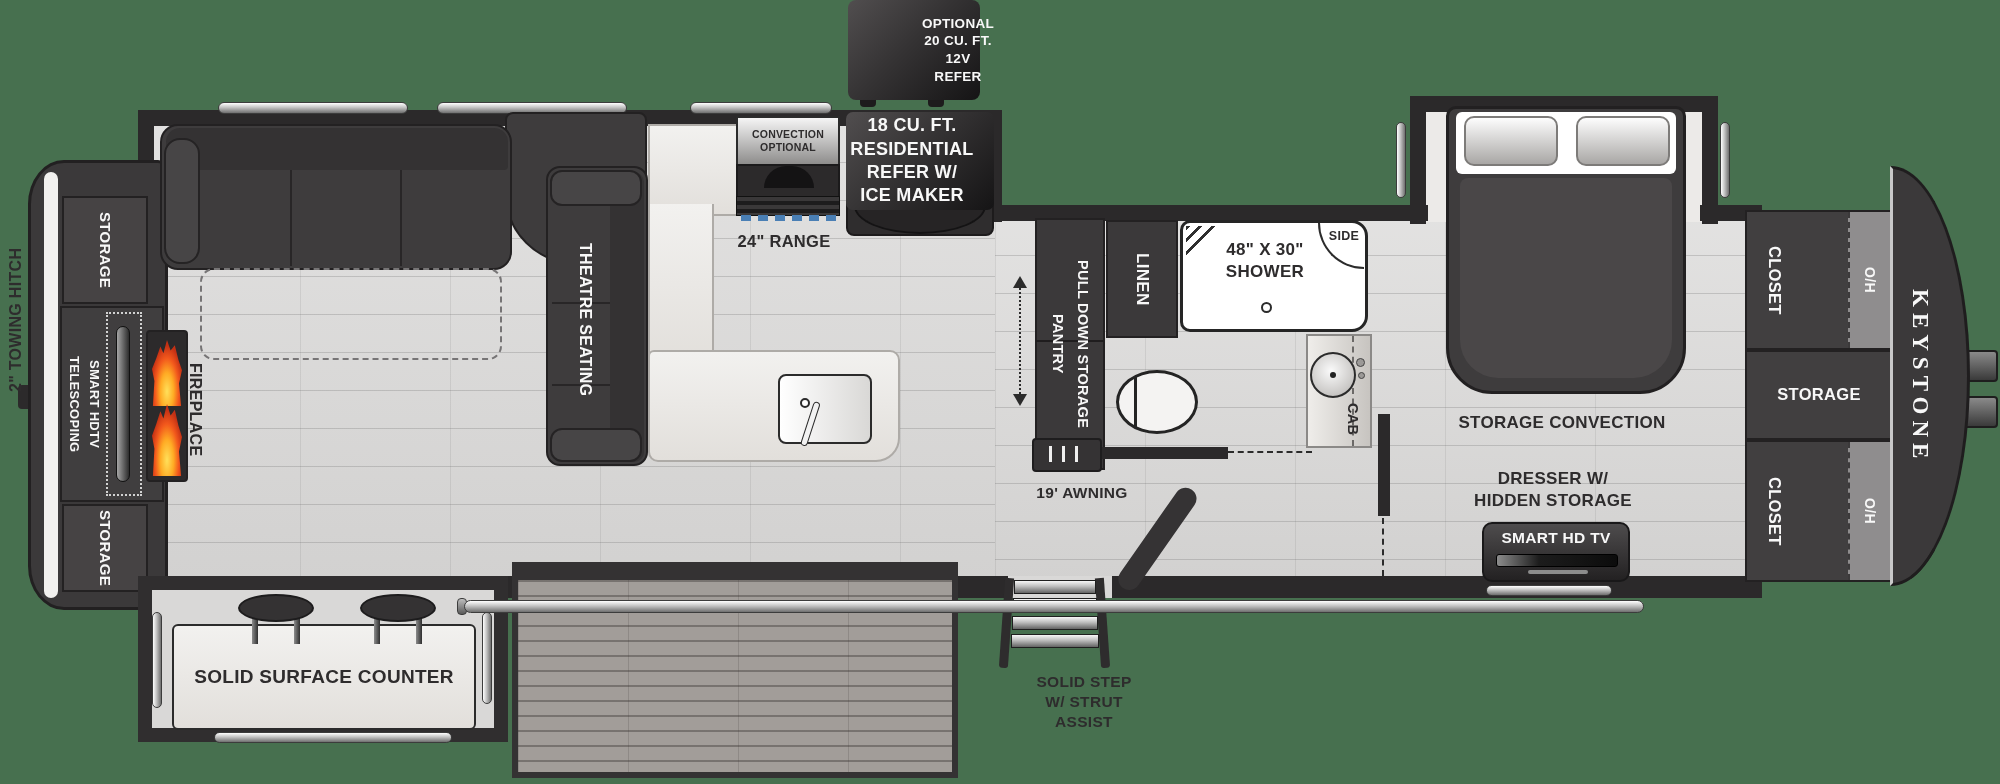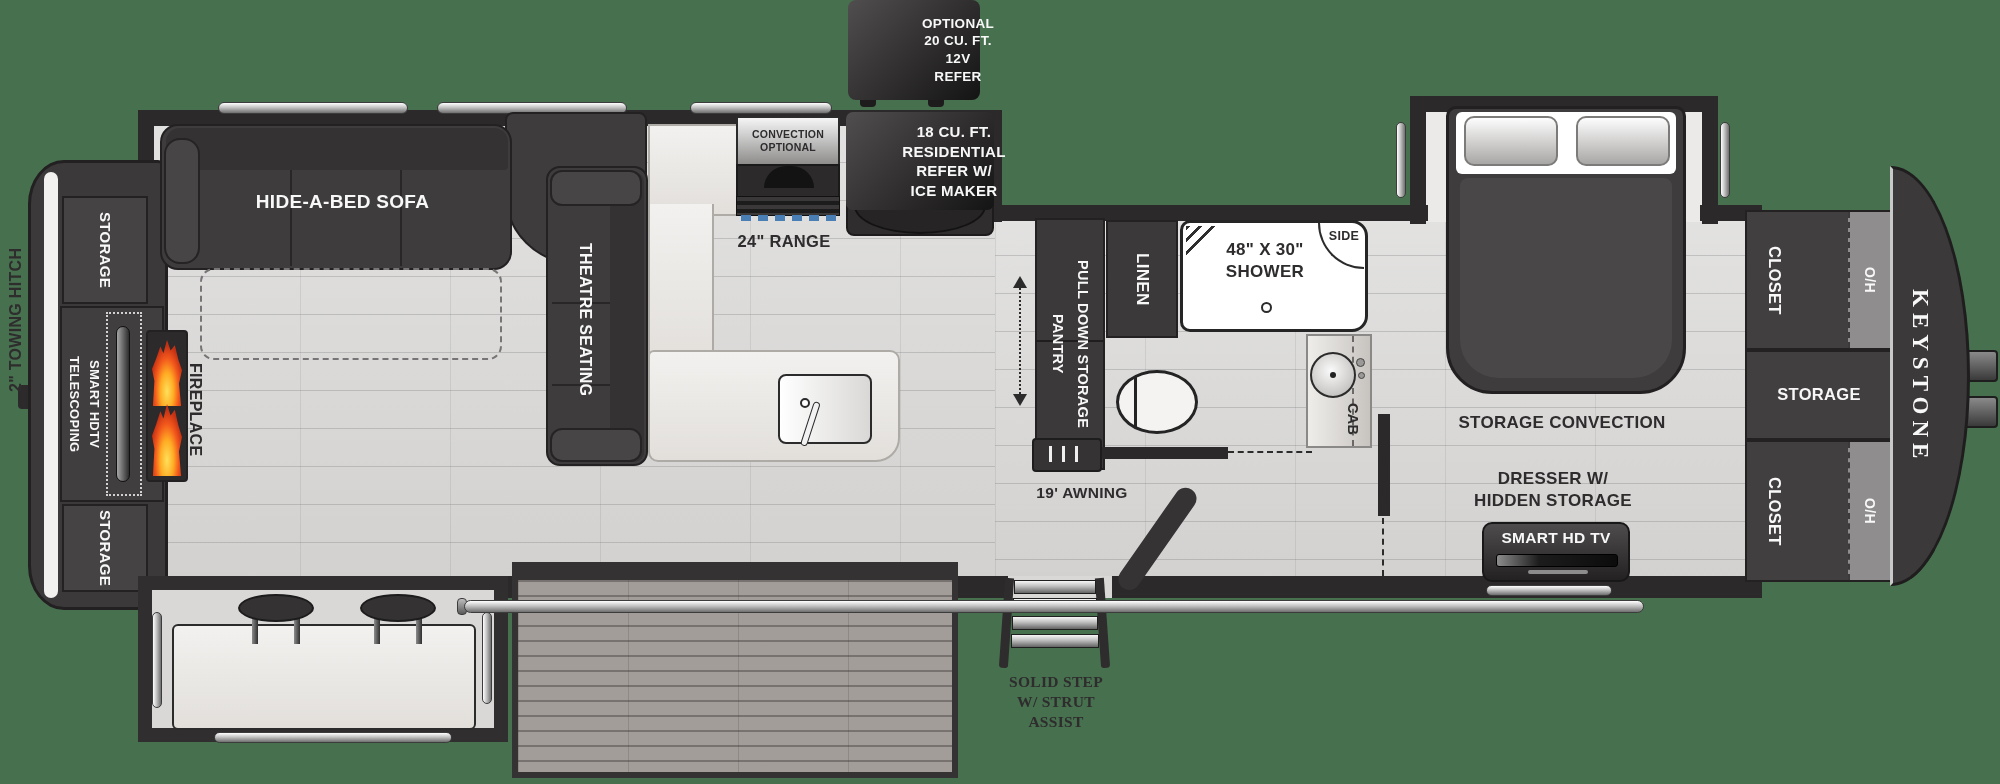--- a/index.html
+++ b/index.html
@@ -73,21 +73,20 @@
   <div class="flame" style="left:152px;top:340px;width:30px;height:66px;"></div>
   <div class="flame" style="left:152px;top:404px;width:30px;height:72px;"></div>
   <div class="lbl vrl" style="left:182px;top:348px;width:26px;height:124px;font-size:16px;">FIREPLACE</div>
 
   <div class="dark" style="left:505px;top:112px;width:142px;height:152px;border-radius:8px 8px 8px 70px;"></div>
   <div class="dark" style="left:160px;top:124px;width:352px;height:146px;border-radius:18px;"></div>
   <div class="abs" style="left:166px;top:128px;width:342px;height:42px;background:#343233;border-radius:14px 14px 4px 4px;"></div>
   <div class="abs" style="left:164px;top:138px;width:36px;height:126px;background:#474546;border:2px solid #252324;border-radius:16px;box-sizing:border-box;"></div>
   <div class="abs" style="left:290px;top:170px;width:2px;height:96px;background:#28262 7;background:#282627;"></div>
   <div class="abs" style="left:400px;top:170px;width:2px;height:96px;background:#282627;"></div>
-  <div class="lbl wl" style="left:225px;top:188px;width:235px;height:28px;font-size:19px;">HIDE-A-BED SOFA</div>
   <div class="abs" style="left:200px;top:268px;width:302px;height:92px;border:2.5px dashed #767475;border-radius:14px;box-sizing:border-box;"></div>
 
   <div class="dark" style="left:546px;top:166px;width:102px;height:300px;border-radius:14px;"></div>
   <div class="abs" style="left:610px;top:172px;width:34px;height:290px;background:#343233;border-radius:4px 10px 10px 4px;"></div>
   <div class="abs" style="left:550px;top:170px;width:92px;height:36px;background:#474546;border:2px solid #252324;border-radius:12px;box-sizing:border-box;"></div>
   <div class="abs" style="left:550px;top:428px;width:92px;height:34px;background:#474546;border:2px solid #252324;border-radius:12px;box-sizing:border-box;"></div>
   <div class="abs" style="left:552px;top:302px;width:58px;height:2px;background:#282627;"></div>
   <div class="abs" style="left:552px;top:384px;width:58px;height:2px;background:#282627;"></div>
   <div class="lbl wl vrl" style="left:570px;top:226px;width:30px;height:188px;font-size:16px;">THEATRE SEATING</div>
 
@@ -103,21 +102,21 @@
 OPTIONAL</div>
   <div class="abs" style="left:736px;top:164px;width:104px;height:34px;background:#2c2a2b;border:2px solid #1b1a1b;box-sizing:border-box;"></div>
   <div class="abs" style="left:764px;top:166px;width:50px;height:22px;background:#141314;border-radius:25px 25px 0 0;"></div>
   <div class="abs" style="left:736px;top:196px;width:104px;height:20px;background:repeating-linear-gradient(180deg,#3a3839 0 4px,#1d1c1d 4px 8px);border:1.5px solid #111;box-sizing:border-box;"></div>
   <div class="abs" style="left:741px;top:215px;width:95px;height:6px;background:repeating-linear-gradient(90deg,#4a7fb5 0 10px,transparent 10px 17px);"></div>
   <div class="lbl" style="left:722px;top:232px;width:124px;height:20px;font-size:16.5px;">24" RANGE</div>
 
   <div class="abs" style="left:846px;top:116px;width:148px;height:120px;background:#2f2d2e;border:2px solid #1d1b1c;border-radius:8px;box-sizing:border-box;"></div>
   <div class="abs" style="left:854px;top:204px;width:132px;height:30px;background:#262425;border-radius:0 0 66px 66px / 0 0 28px 28px;border:2px solid #141314;border-top:none;box-sizing:border-box;"></div>
   <div class="labelbox" style="left:846px;top:112px;width:148px;height:98px;"></div>
-  <div class="lbl wl" style="left:880px;top:114px;width:148px;height:94px;font-size:15px;line-height:1.3;">18 CU. FT.
+  <div class="lbl wl" style="left:838px;top:114px;width:148px;height:94px;font-size:18px;line-height:1.3;">18 CU. FT.
 RESIDENTIAL
 REFER W/
 ICE MAKER</div>
 
   <div class="abs" style="left:860px;top:98px;width:16px;height:9px;background:#1d1b1c;border-radius:0 0 4px 4px;"></div>
   <div class="abs" style="left:928px;top:98px;width:16px;height:9px;background:#1d1b1c;border-radius:0 0 4px 4px;"></div>
   <div class="labelbox" style="left:848px;top:0px;width:132px;height:100px;border-radius:8px;"></div>
   <div class="lbl wl" style="left:892px;top:2px;width:132px;height:96px;font-size:13.5px;line-height:1.3;">OPTIONAL
 20 CU. FT.
 12V
@@ -201,25 +200,26 @@
 
   <div class="abs" style="left:512px;top:562px;width:446px;height:216px;border:6px solid #343233;border-top-width:18px;box-sizing:border-box;
        background-color:#a29d99;background-image:repeating-linear-gradient(180deg, rgba(55,50,48,.4) 0 2px, transparent 2px 15px),repeating-linear-gradient(90deg, rgba(55,50,48,.18) 0 1px, transparent 1px 110px);"></div>
 
   <div class="abs" style="left:1002px;top:578px;width:9px;height:90px;background:#2e2c2d;border-radius:0 0 3px 3px;transform:rotate(4deg);"></div>
   <div class="abs" style="left:1098px;top:578px;width:9px;height:90px;background:#2e2c2d;border-radius:0 0 3px 3px;transform:rotate(-4deg);"></div>
   <div class="tread" style="left:1014px;top:580px;width:82px;height:14px;"></div>
   <div class="tread" style="left:1013px;top:598px;width:84px;height:14px;"></div>
   <div class="tread" style="left:1012px;top:616px;width:86px;height:14px;"></div>
   <div class="tread" style="left:1011px;top:634px;width:88px;height:14px;"></div>
-  <div class="lbl" style="left:988px;top:680px;width:136px;height:44px;font-size:15.5px;font-family:Liberation Serif, serif;">SOLID STEP
+  <div class="lbl" style="left:1016px;top:680px;width:136px;height:44px;font-size:15.5px;">SOLID STEP
 W/ STRUT ASSIST</div>
 
   <div class="abs" style="left:138px;top:576px;width:370px;height:166px;border:14px solid #302e2f;background:#d9d8d7;box-sizing:border-box;"></div>
   <div class="cream" style="left:172px;top:624px;width:304px;height:106px;border:2.5px solid #2b2b2b;border-radius:6px;"></div>
+  <div class="lbl" style="left:176px;top:652px;width:296px;height:50px;font-size:19px;">SOLID SURFACE COUNTER</div>
   <div class="abs" style="left:252px;top:612px;width:6px;height:32px;background:linear-gradient(90deg,#8c8c8c,#2e2e2e);"></div>
   <div class="abs" style="left:294px;top:612px;width:6px;height:32px;background:linear-gradient(90deg,#8c8c8c,#2e2e2e);"></div>
   <div class="abs" style="left:238px;top:594px;width:76px;height:28px;background:#343233;border:2px solid #1d1c1d;border-radius:50%;box-sizing:border-box;"></div>
   <div class="abs" style="left:374px;top:612px;width:6px;height:32px;background:linear-gradient(90deg,#8c8c8c,#2e2e2e);"></div>
   <div class="abs" style="left:416px;top:612px;width:6px;height:32px;background:linear-gradient(90deg,#8c8c8c,#2e2e2e);"></div>
   <div class="abs" style="left:360px;top:594px;width:76px;height:28px;background:#343233;border:2px solid #1d1c1d;border-radius:50%;box-sizing:border-box;"></div>
   <div class="vhandle" style="left:152px;top:612px;width:10px;height:96px;"></div>
   <div class="vhandle" style="left:482px;top:612px;width:10px;height:92px;"></div>
   <div class="handle" style="left:214px;top:732px;width:238px;height:11px;"></div>
 

